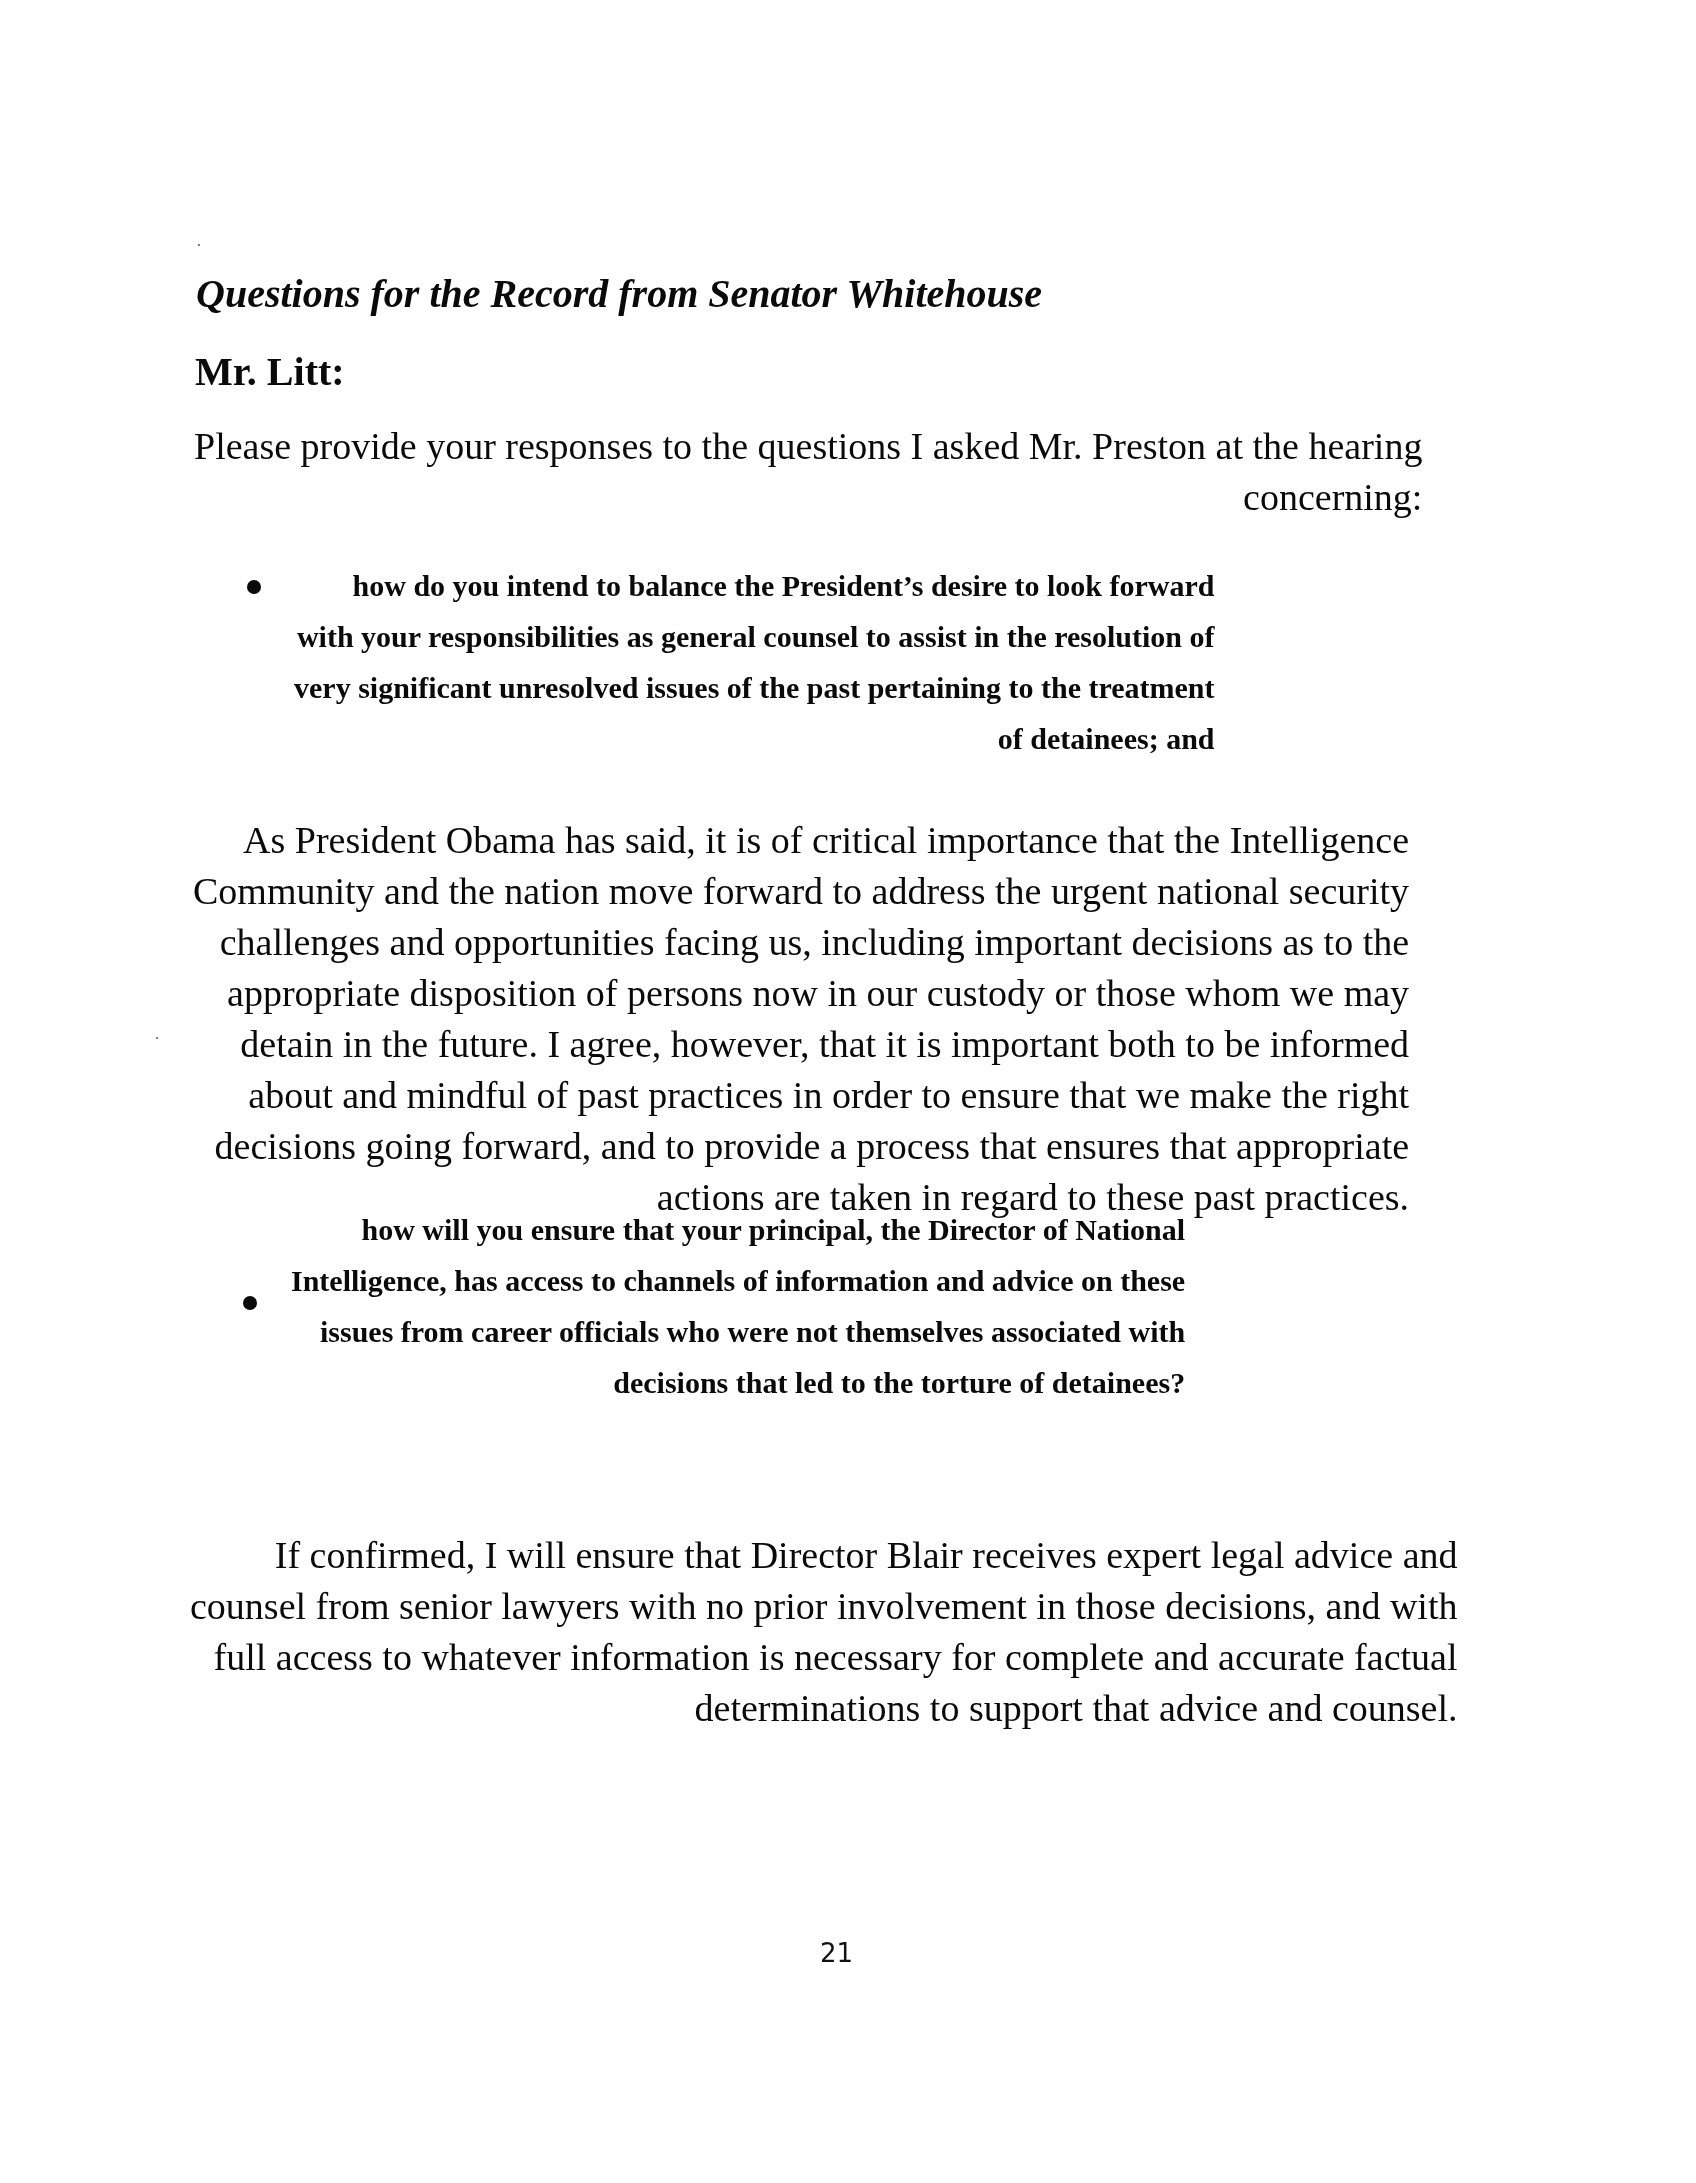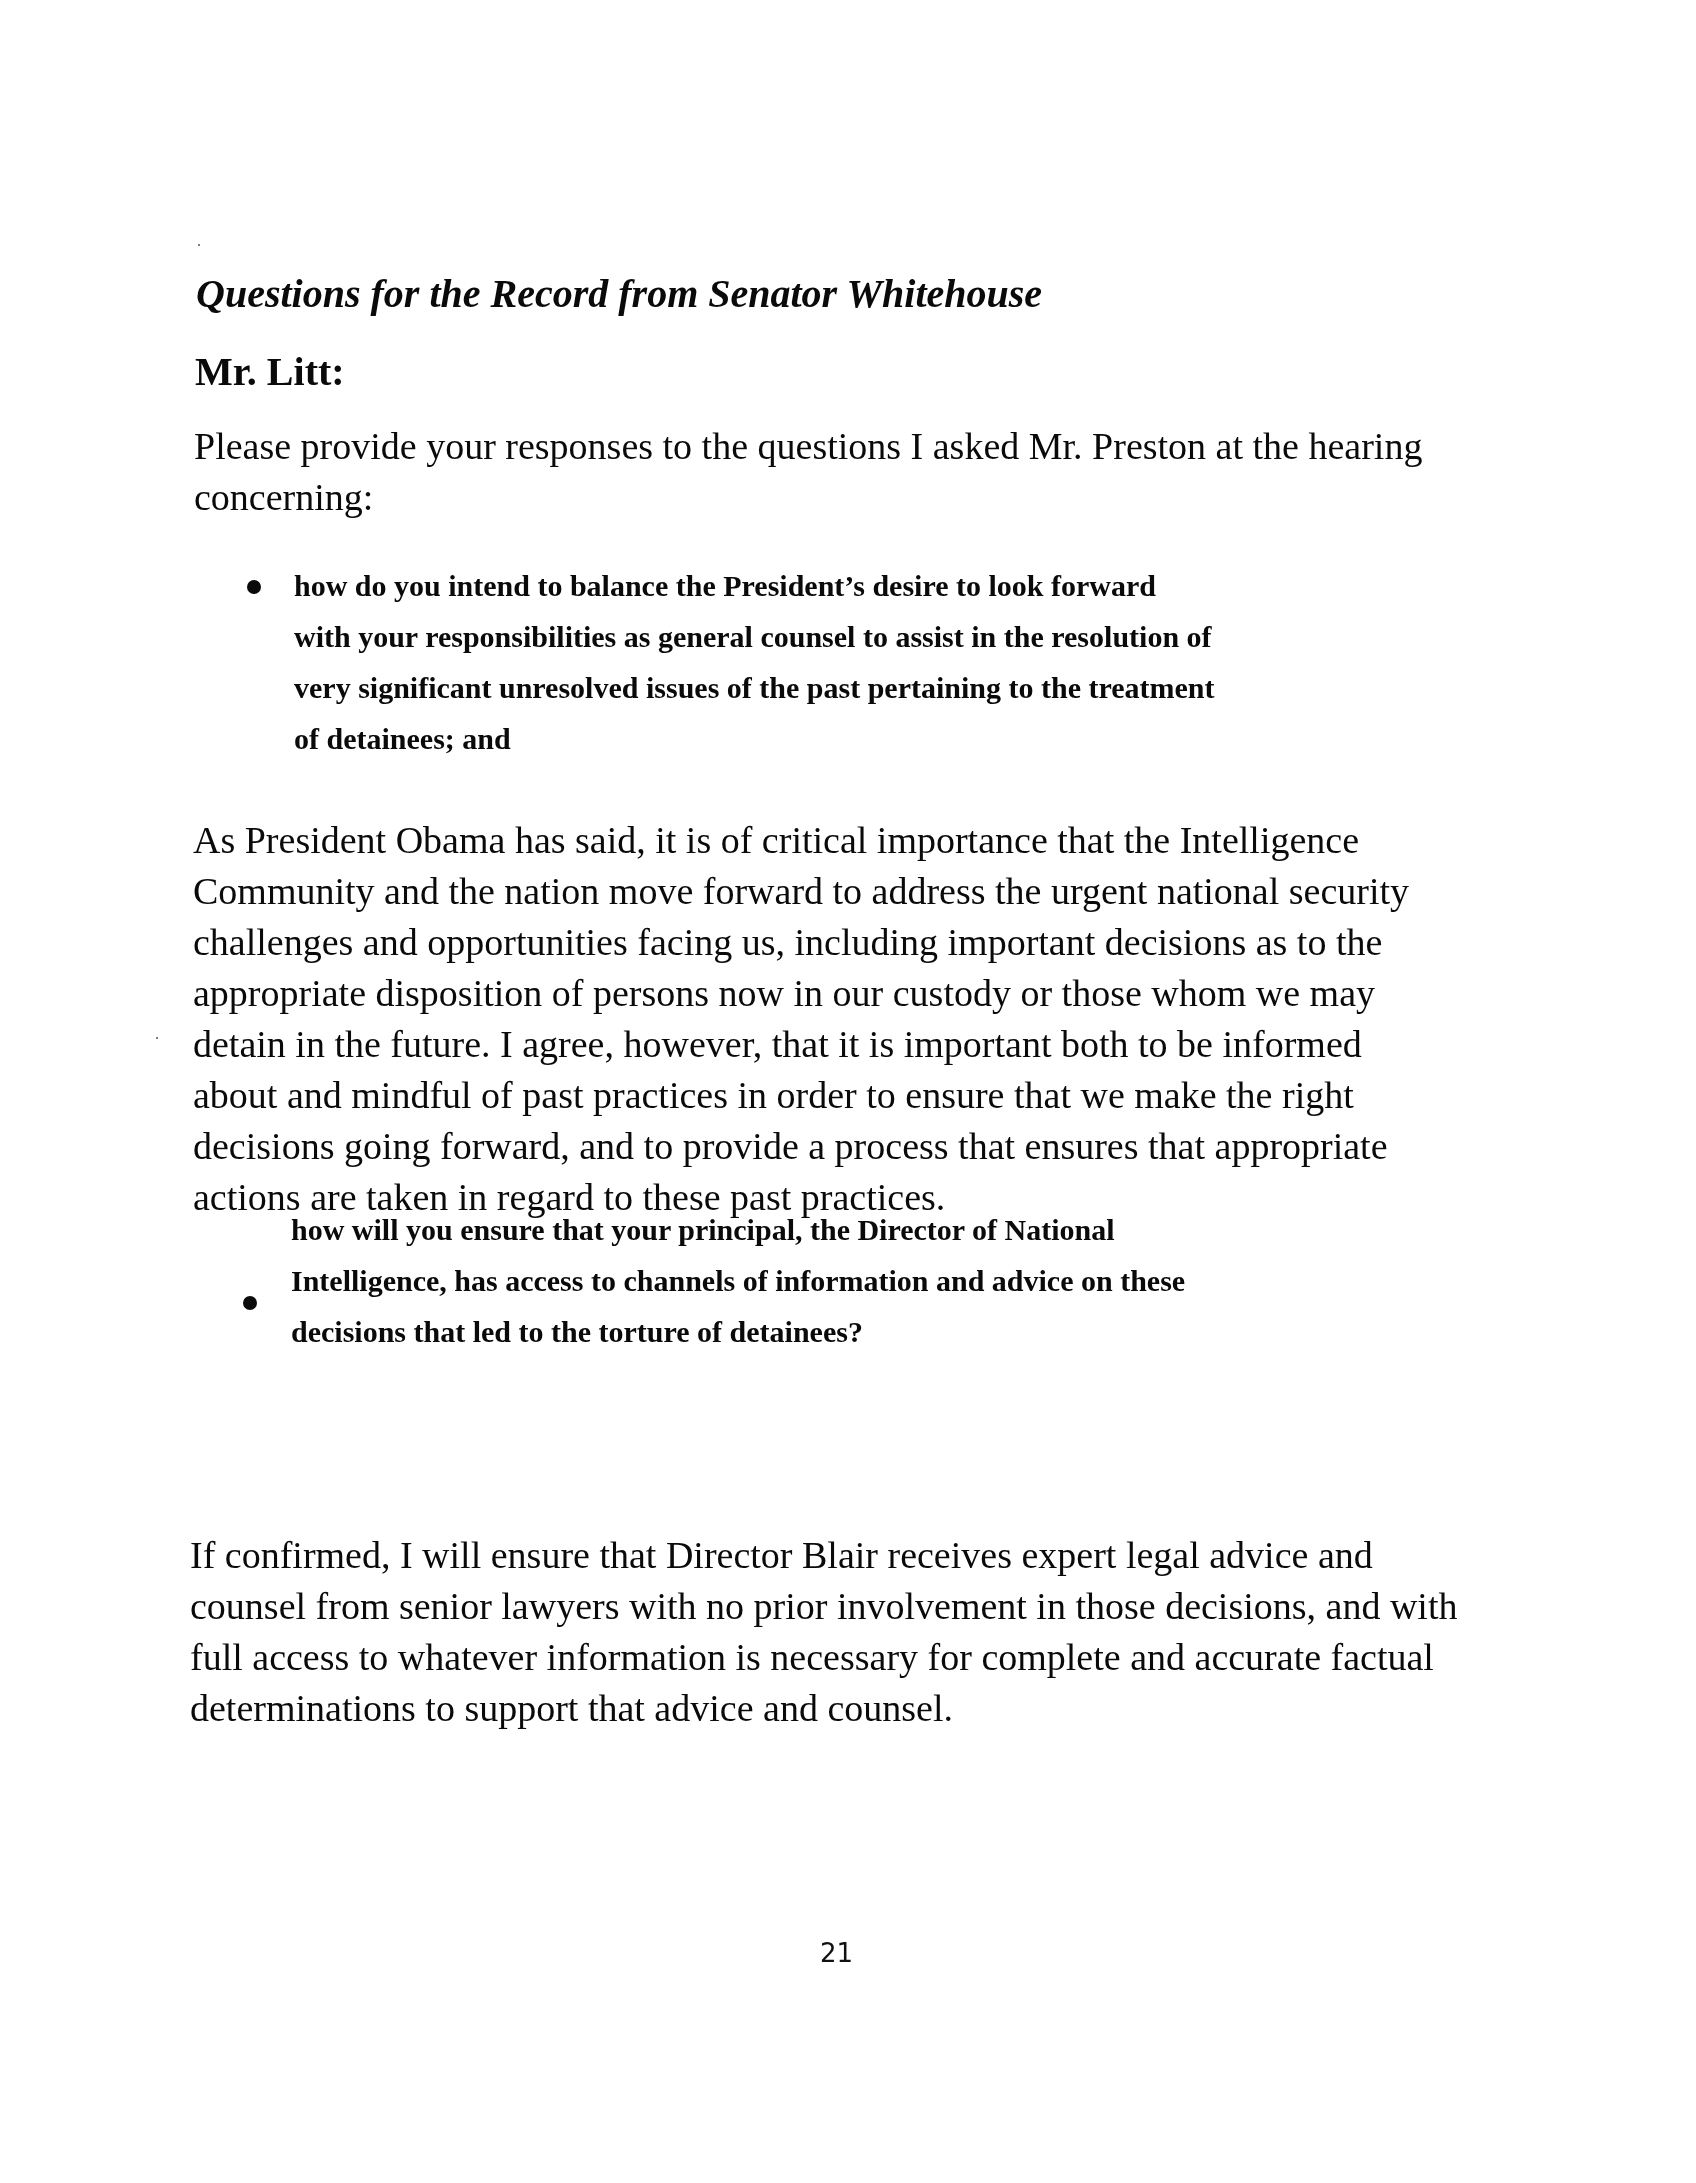--- a/index.html
+++ b/index.html
@@ -30,20 +30,21 @@
   }
   .block {
     position: absolute;
     margin: 0;
   }
   .line {
     display: block;
     white-space: nowrap;
     height: 51px;
     line-height: 51px;
+    text-align: right;
   }
   .title {
     left: 196px;
     top: 267px;
     font-size: 40px;
     font-style: italic;
     font-weight: bold;
     line-height: 53px;
     white-space: nowrap;
   }
@@ -129,20 +130,21 @@
     <span class="line">about and mindful of past practices in order to ensure that we make the right</span>
     <span class="line">decisions going forward, and to provide a process that ensures that appropriate</span>
     <span class="line">actions are taken in regard to these past practices.</span>
   </div>
 
   <div class="bullet-item">
     <span class="bullet-dot b2-dot"></span>
     <div class="bullet-text b2-text">
       <span class="line">how will you ensure that your principal, the Director of National</span>
       <span class="line">Intelligence, has access to channels of information and advice on these</span>
+      <span class="line">issues from career officials who were not themselves associated with</span>
       <span class="line">decisions that led to the torture of detainees?</span>
     </div>
   </div>
 
   <div class="block body-text para2">
     <span class="line">If confirmed, I will ensure that Director Blair receives expert legal advice and</span>
     <span class="line">counsel from senior lawyers with no prior involvement in those decisions, and with</span>
     <span class="line">full access to whatever information is necessary for complete and accurate factual</span>
     <span class="line">determinations to support that advice and counsel.</span>
   </div>

